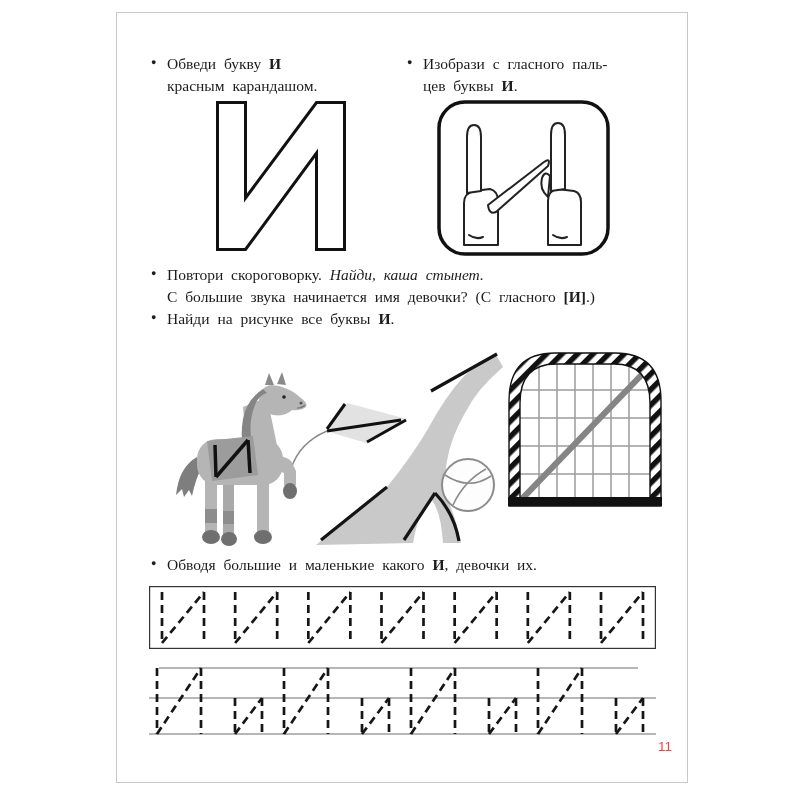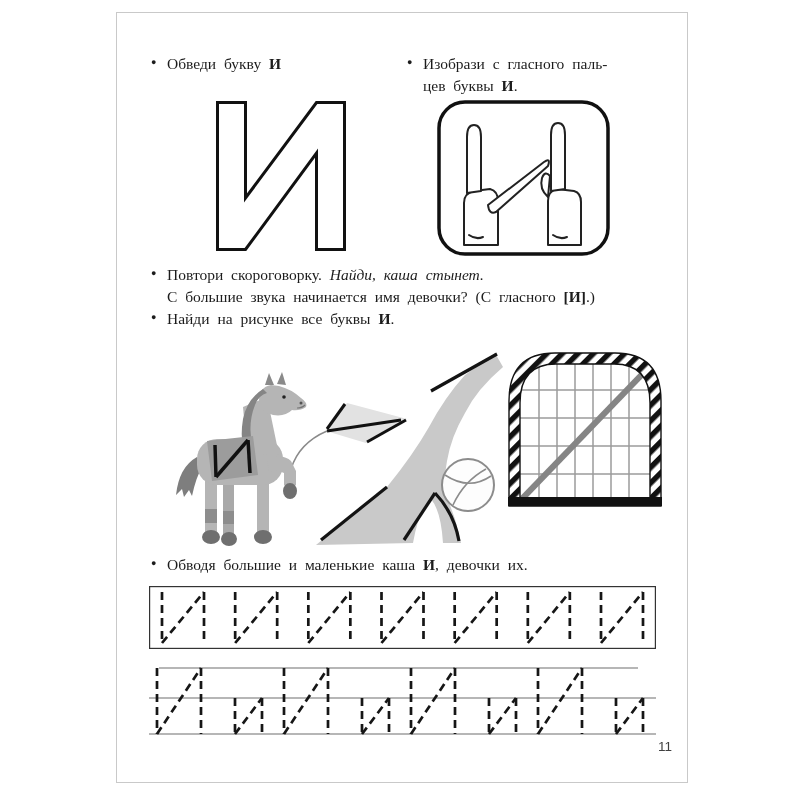--- a/index.html
+++ b/index.html
@@ -11,33 +11,34 @@
   .page{
     position:absolute;left:116px;top:12px;width:572px;height:771px;
     background:#fff;border:1px solid #c9c9c9;box-sizing:border-box;
   }
   .abs{position:absolute;}
   .task{font-size:15.5px;line-height:21.5px;word-spacing:4px;display:flex;}
   .task .bullet{flex:0 0 16px;font-size:9px;line-height:21.5px;transform:translateY(-1px);}
   .task .txt{flex:1;font-family:Liberation Serif, serif;}
   .bold{font-weight:bold;}
   .ital{font-style:italic;}
-  .pagenum{font-size:13.5px;color:#404040;}
+  .pagenum{font-size:13.5px;color:#ef4444;}
   svg{display:block;}
 </style>
 </head>
 <body>
 
 <div class="page">
 
   <div class="task abs" style="left:34px;top:40px;width:250px;">
     <span class="bullet">●</span>
     <span class="txt">
       <span>Обведи букву</span>
       <span class="bold">И</span><br>
+      <span>красным карандашом.</span>
     </span>
   </div>
 
   <div class="task abs" style="left:290px;top:40px;width:262px;">
     <span class="bullet">●</span>
     <span class="txt">
       <span>Изобрази с гласного паль-</span><br>
       <span>цев буквы</span>
       <span class="bold">И</span><span>.</span>
     </span>
@@ -163,21 +164,21 @@
         <path d="M64,104 L65,136"></path>
         <path d="M65,136 L97,99"></path>
         <path d="M97,99 L99,132"></path>
       </g>
     </g>
   </svg>
 
   <div class="task abs" style="left:34px;top:541px;width:516px;">
     <span class="bullet">●</span>
     <span class="txt">
-      <span>Обводя большие и маленькие каша</span>
+      <span>Обводя большие и маленькие какого</span>
       <span class="bold">И</span><span>, девочки их.</span>
     </span>
   </div>
 
   <svg id="trace-row-1-svg" class="abs" style="left:32px;top:573px;" width="507" height="63" viewBox="0 0 507 63">
       <rect x="0.6" y="0.6" width="505.8" height="61.8" fill="none" stroke="#333" stroke-width="1.2"></rect>
       <line x1="13" y1="6" x2="13" y2="57" stroke="#161616" stroke-width="2.7" stroke-dasharray="8 5"></line>
       <line x1="13" y1="57" x2="55" y2="6" stroke="#161616" stroke-width="2.7" stroke-dasharray="8 5"></line>
       <line x1="55" y1="6" x2="55" y2="57" stroke="#161616" stroke-width="2.7" stroke-dasharray="8 5"></line>
       <line x1="86.16666666666667" y1="6" x2="86.16666666666667" y2="57" stroke="#161616" stroke-width="2.7" stroke-dasharray="8 5"></line>

